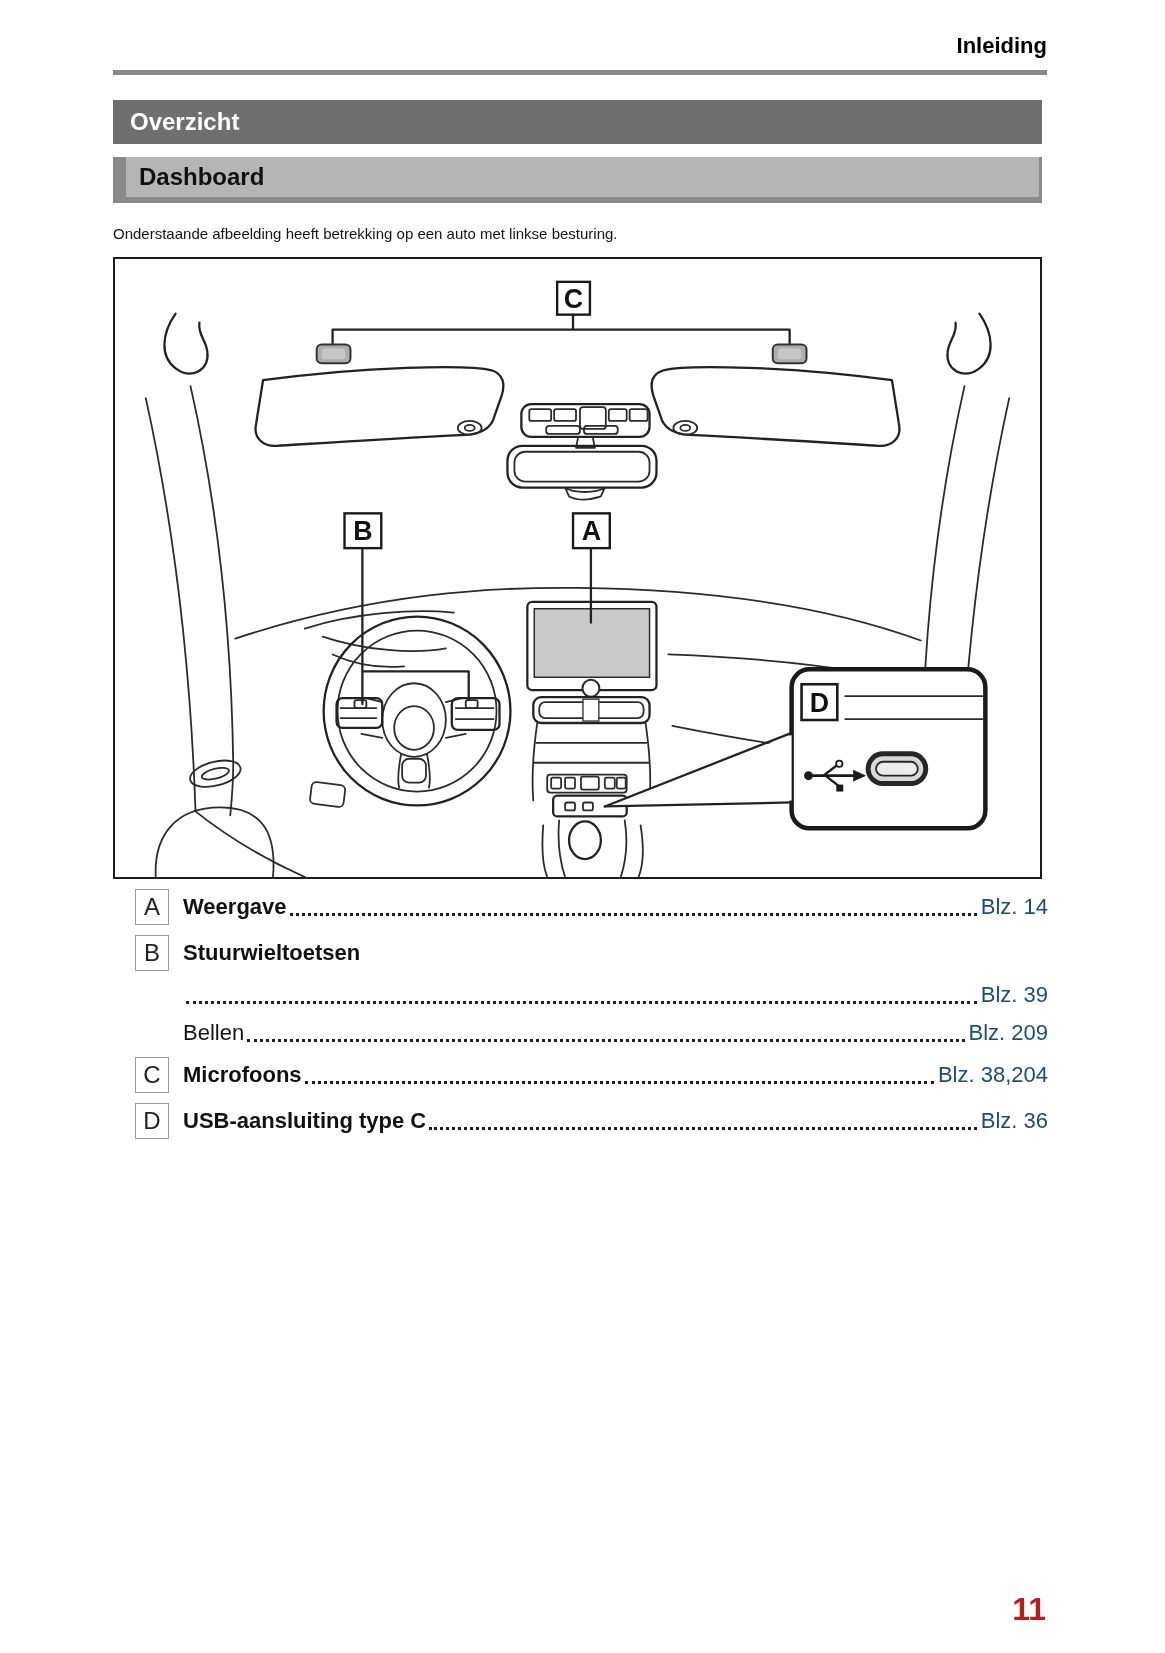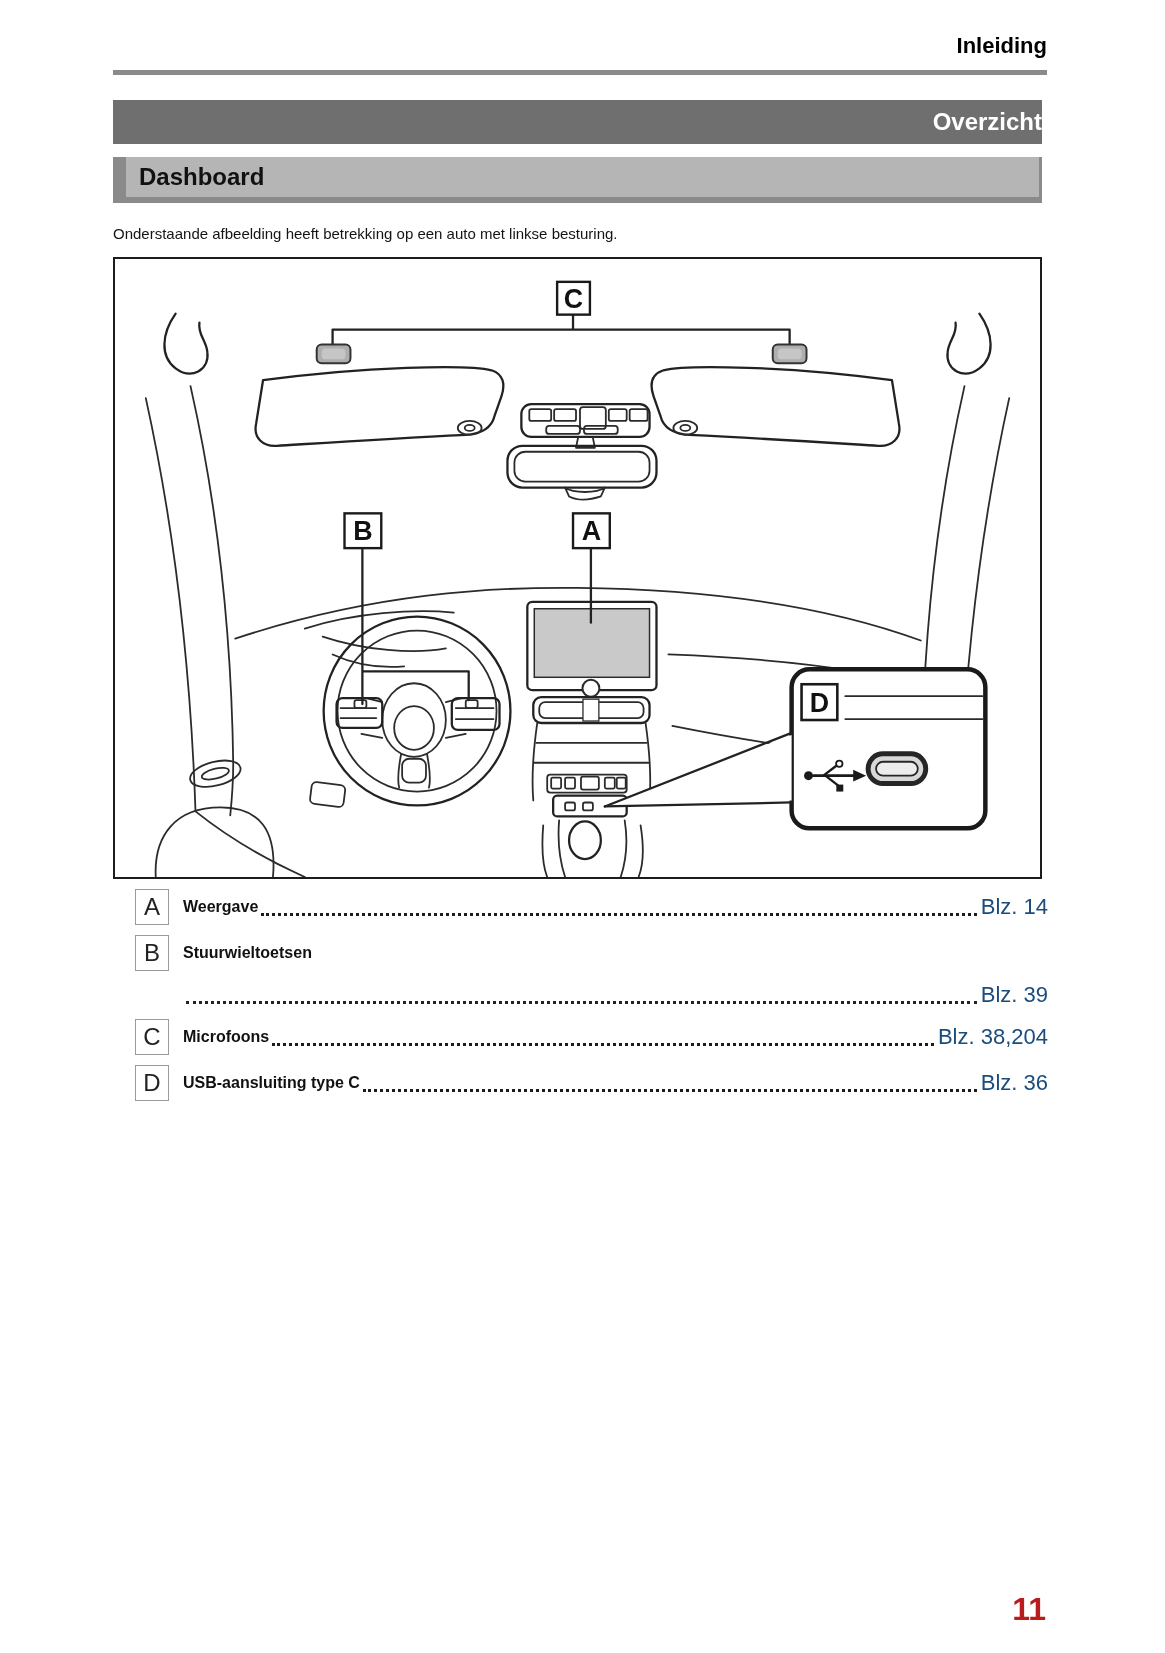--- a/index.html
+++ b/index.html
@@ -8,42 +8,42 @@
     font-family:"Liberation Sans", sans-serif;color:#161616;overflow:hidden;
   }
   .abs{position:absolute;}
 
   
   .header-title{top:33px;right:118px;font-size:22px;font-weight:bold;color:#000000;}
   .header-rule{left:113px;top:70px;width:934px;height:5px;background:var(--rule,#8a8a8a);}
 
   
   .banner-dark{left:113px;top:100px;width:929px;height:44px;background:var(--banner-dark,#6f6f6f);
-    display:flex;align-items:center;justify-content:flex-end;}
+    display:flex;align-items:center;}
   .banner-dark span{color:#fff;font-size:24px;font-weight:bold;padding-left:17px;}
   .banner-light-wrap{left:113px;top:157px;width:929px;height:46px;background:var(--banner-edge,#8a8a8a);}
   .banner-light{position:absolute;left:13px;top:0;right:3px;bottom:6px;background:var(--banner-light,#b5b5b5);
     display:flex;align-items:center;}
   .banner-light span{color:#111;font-size:24px;font-weight:bold;padding-left:13px;}
 
   .intro{left:113px;top:210px;width:920px;font-size:15px;color:#141414;}
 
   
   .figure{left:113px;top:257px;width:929px;height:622px;border:2px solid #1c1c1c;box-sizing:border-box;background:#fff;}
   .figure svg{display:block;width:100%;height:100%;}
 
   
   .legend{left:135px;top:884px;width:913px;}
   .l-row{display:flex;align-items:center;height:46px;}
   .l-row.sub{height:38px;}
   .kbox{width:34px;height:36px;border:1.5px solid #9b9b9b;box-sizing:border-box;
     display:flex;align-items:center;justify-content:center;font-size:24px;color:#222;
     margin-right:14px;flex:0 0 auto;background:#fff;}
   .kspace{width:48px;flex:0 0 auto;}
-  .lbl{font-size:16px;font-weight:bold;color:#111;white-space:nowrap;}
+  .lbl{font-size:22px;font-weight:bold;color:#111;white-space:nowrap;}
   .l-row.sub .lbl{font-weight:normal;color:#151515;}
   .leader{flex:1 1 auto;height:1px;border-bottom:3.8px dotted #1c1c1c;margin:0 4px 0 3px;position:relative;top:7px;min-width:20px;}
   .l-row.sub .leader{border-bottom-width:3px;border-bottom-color:#222;}
   .ref{font-size:22px;font-weight:normal;color:var(--accent,#1a4c7c);white-space:nowrap;}
   .l-row.sub .ref{font-weight:normal;}
 
   .pagenum{right:119px;top:1591px;font-size:32px;font-weight:bold;color:#b91c1c;}
 
   
   .ln{fill:none;stroke:#2b2b2b;stroke-width:1.8;stroke-linecap:round;stroke-linejoin:round;}
@@ -241,20 +241,26 @@
     </div>
     <div class="l-row">
       <span class="kbox">B</span>
       <span class="lbl">Stuurwieltoetsen</span>
     </div>
     <div class="l-row sub">
       <span class="kspace"></span>
       <span class="leader"></span>
       <span class="ref">Blz. 39</span>
     </div>
+    <div class="l-row sub">
+      <span class="kspace"></span>
+      <span class="lbl">Bellen</span>
+      <span class="leader"></span>
+      <span class="ref">Blz. 209</span>
+    </div>
     <div class="l-row">
       <span class="kbox">C</span>
       <span class="lbl">Microfoons</span>
       <span class="leader"></span>
       <span class="ref">Blz. 38,204</span>
     </div>
     <div class="l-row">
       <span class="kbox">D</span>
       <span class="lbl">USB-aansluiting type C</span>
       <span class="leader"></span>

